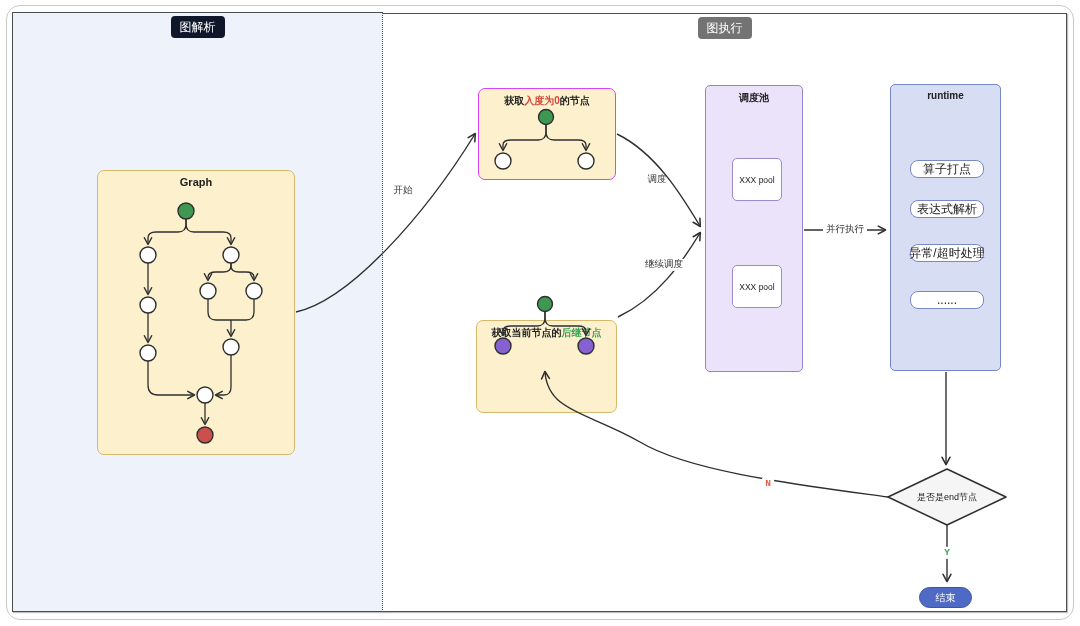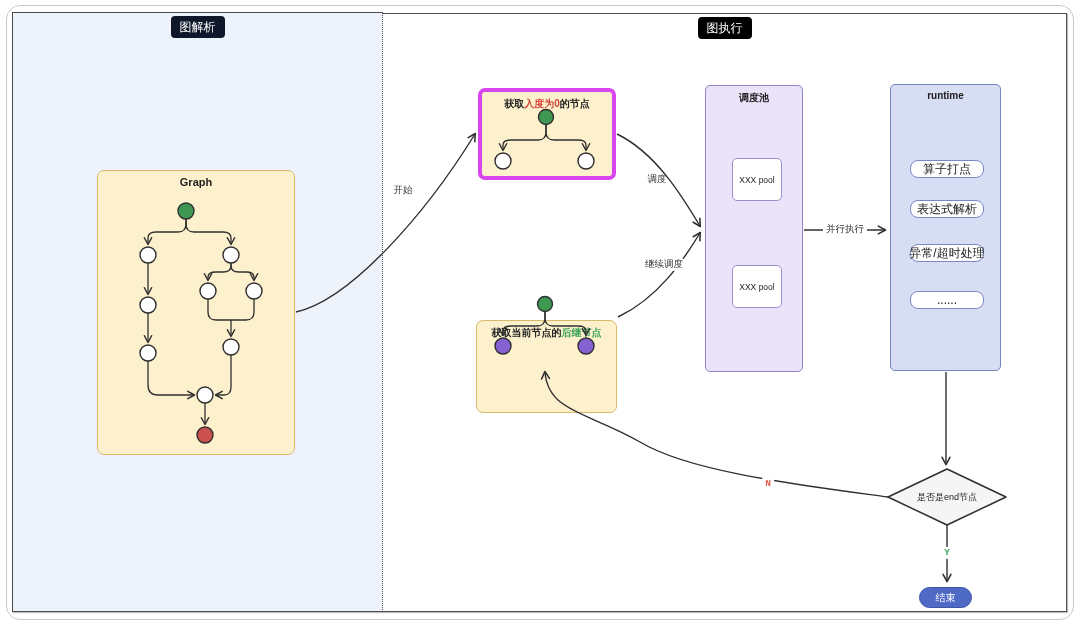--- a/index.html
+++ b/index.html
@@ -22,36 +22,36 @@
     left: 383px; top: 13px; width: 684px; height: 599px;
     background: #ffffff; border: 1.6px solid #4d4d4d; border-left: none;
     box-shadow: 1px 1px 1px rgba(0,0,0,0.25);
   }
   .badge {
     position: absolute; top: 3px; left: 50%; transform: translateX(-50%);
     color: #fff; font-size: 12px; padding: 4px 9px; border-radius: 4px;
     white-space: nowrap; line-height: 1.2;
   }
   .badge.green { background: #0f172a; }
-  .badge.red   { background: #000000; }
+  .badge.red   { background: #737373; }
 
   .box { position: absolute; border-radius: 7px; }
   .box .title {
     position: absolute; top: 5px; left: 0; width: 100%;
     text-align: center; font-weight: bold; font-size: 10px; color: #222;
     white-space: nowrap;
   }
   #graph-box {
     left: 97px; top: 170px; width: 198px; height: 285px;
     background: #fcf0cd; border: 1px solid #d6b96a;
   }
   #graph-box .title { font-size: 11px; }
   #indegree-box {
     left: 478px; top: 88px; width: 138px; height: 92px;
-    background: #fcf0cd; border: 4px solid #d946ef; padding-left: 44px;
+    background: #fcf0cd; border: 1px solid #d946ef; padding-left: 44px;
   }
   #successor-box {
     left: 476px; top: 272px; width: 141px; height: 93px;
     background: #fcf0cd; border: 1px solid #d6b96a; margin-top: 48px;
   }
   .hl-red { color: #d4453a; }
   .hl-green { color: #3da456; }
 
   #pool-box {
     left: 705px; top: 85px; width: 98px; height: 287px;

